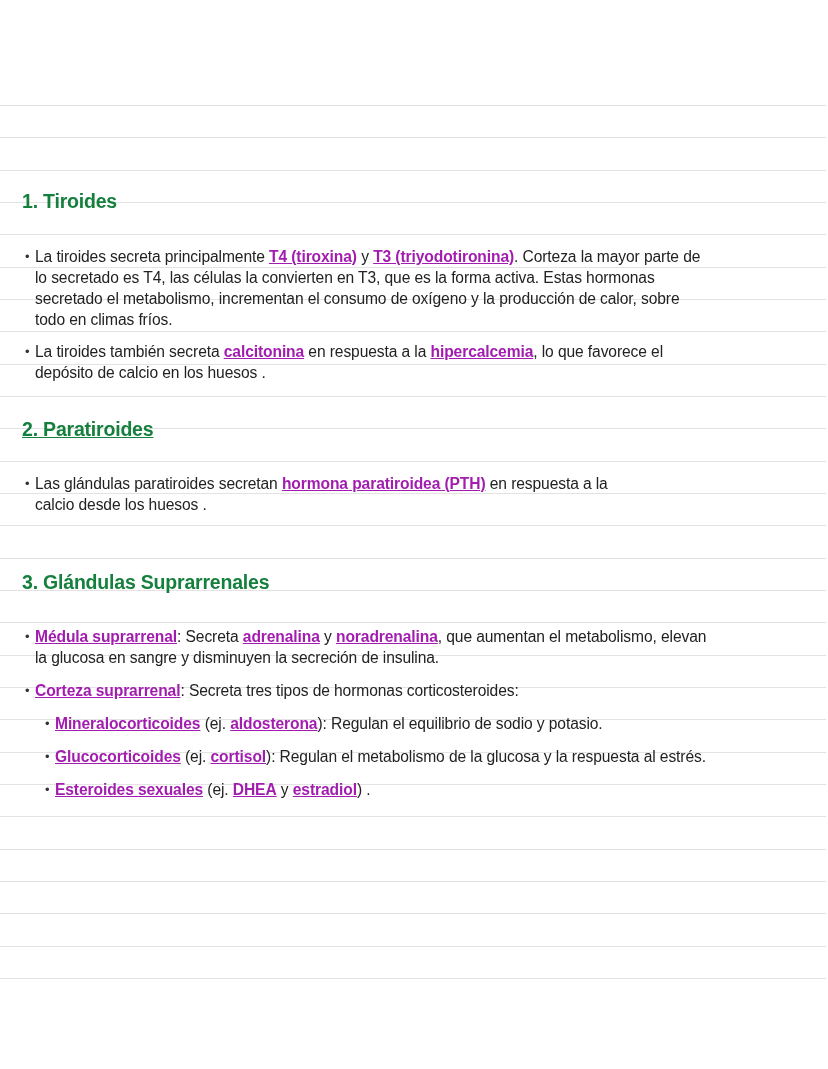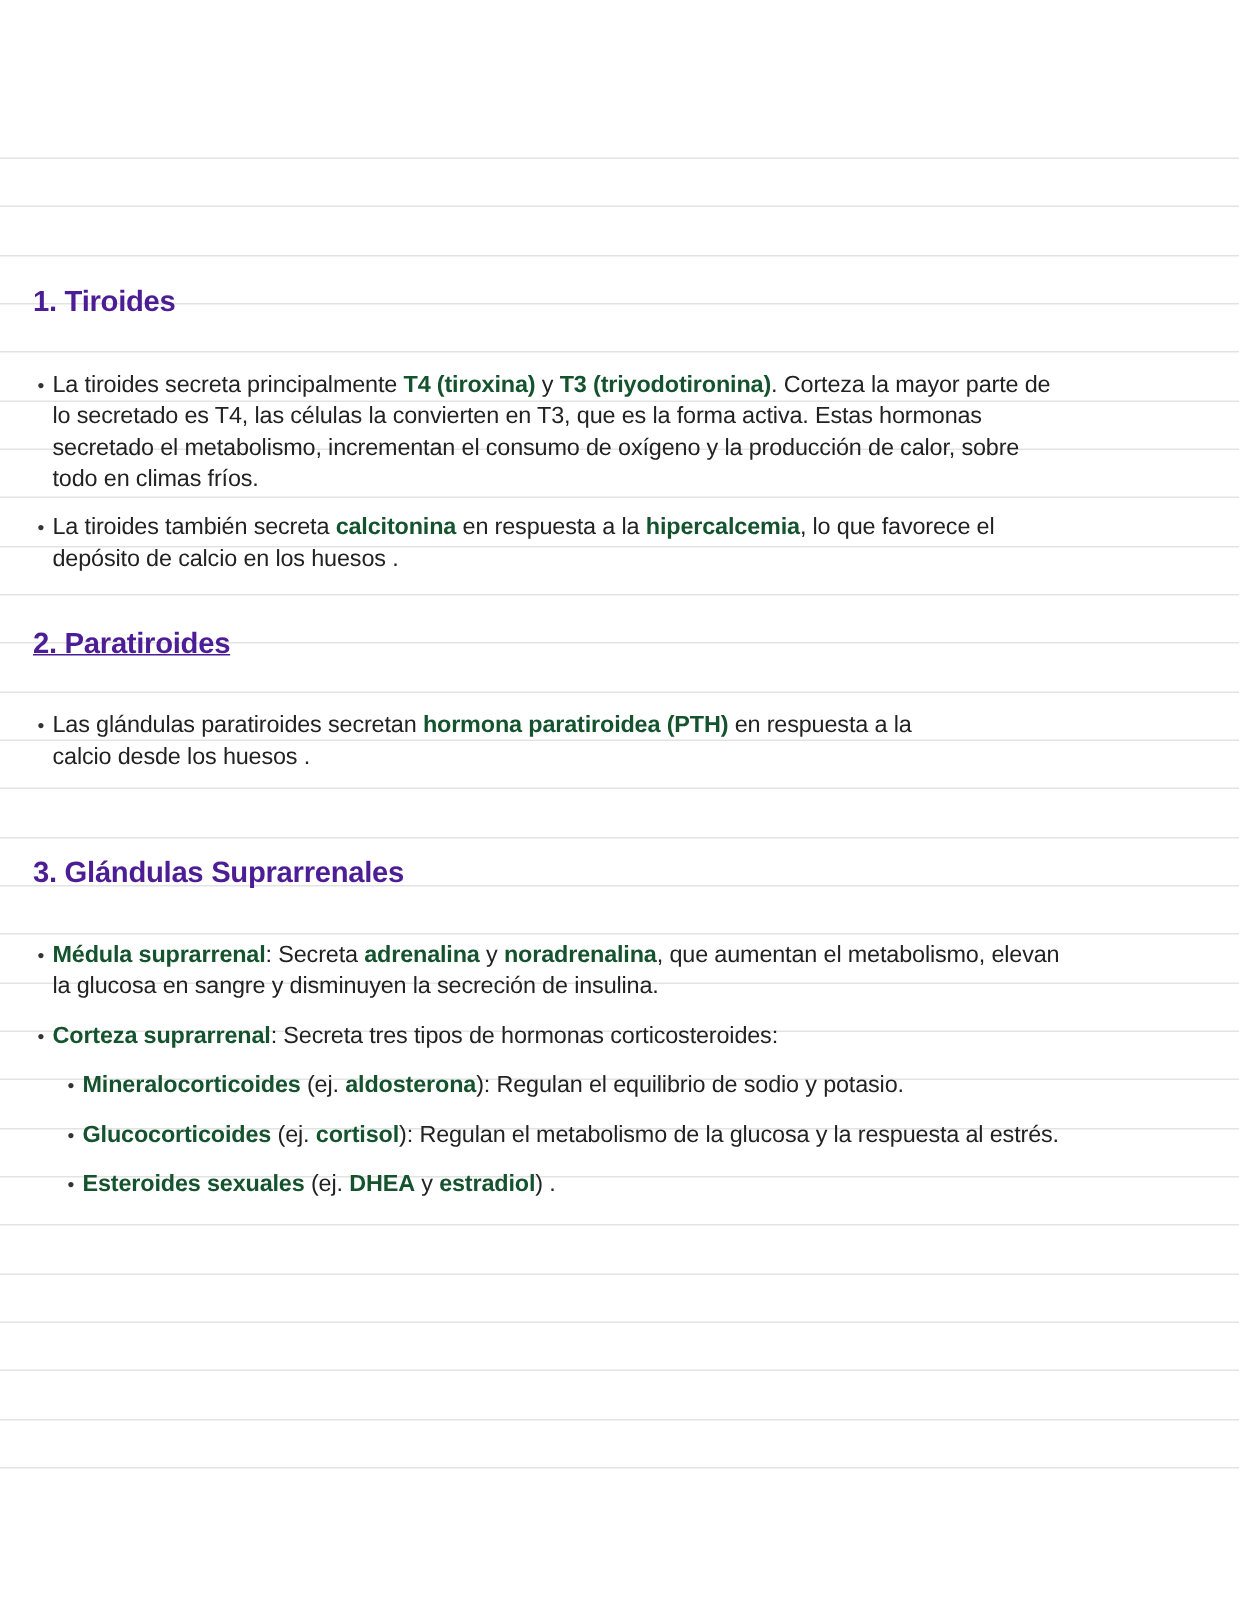--- a/index.html
+++ b/index.html
@@ -34,21 +34,21 @@
       position: absolute;
       left: 0;
       top: 0;
       width: 828px;
     }
     .heading {
       position: absolute;
       left: 22px;
       font-size: 19.5px;
       font-weight: bold;
-      color: #4c1d95;
+      color: #15803d;
       margin: 0;
       letter-spacing: -0.2px;
       white-space: nowrap;
       line-height: 22px;
     }
     .item {
       position: absolute;
       left: 35px;
       width: 760px;
       font-size: 15.6px;
@@ -63,21 +63,22 @@
     .bullet {
       position: absolute;
       left: -10px;
       top: 0;
       font-size: 13px;
       line-height: 21px;
       color: #333;
     }
     .item b {
       font-weight: bold;
-      color: #14532d;
+      color: #a21caf;
+      text-decoration: underline;
     }
     .line { display: block; white-space: nowrap; }
   </style>
 </head>
 <body>
 
 <div class="rules" id="rules">
     <div class="rule" style="top: 105px; border-top-color: rgb(227, 227, 227);"></div>
     <div class="rule" style="top: 137.33px; border-top-color: rgb(227, 227, 227);"></div>
     <div class="rule" style="top: 169.66px; border-top-color: rgb(227, 227, 227);"></div>

